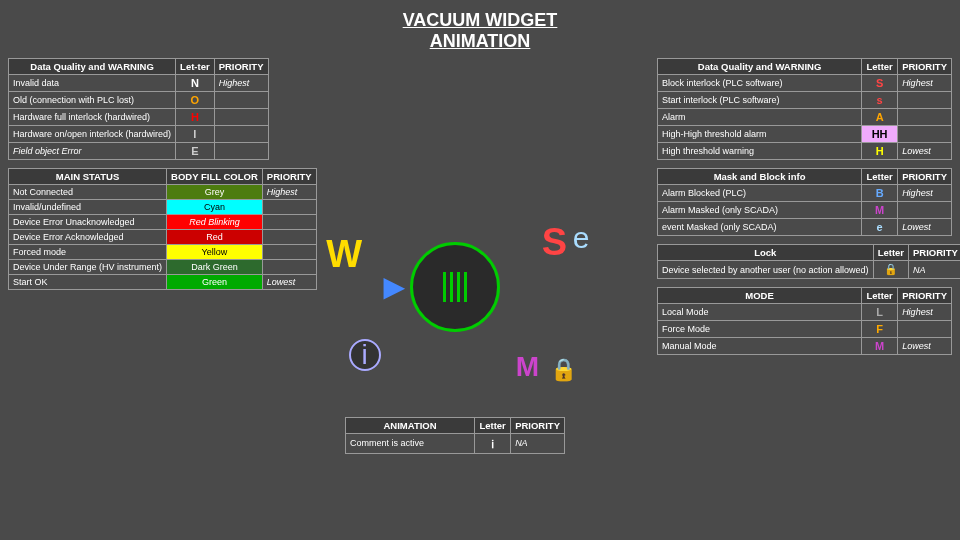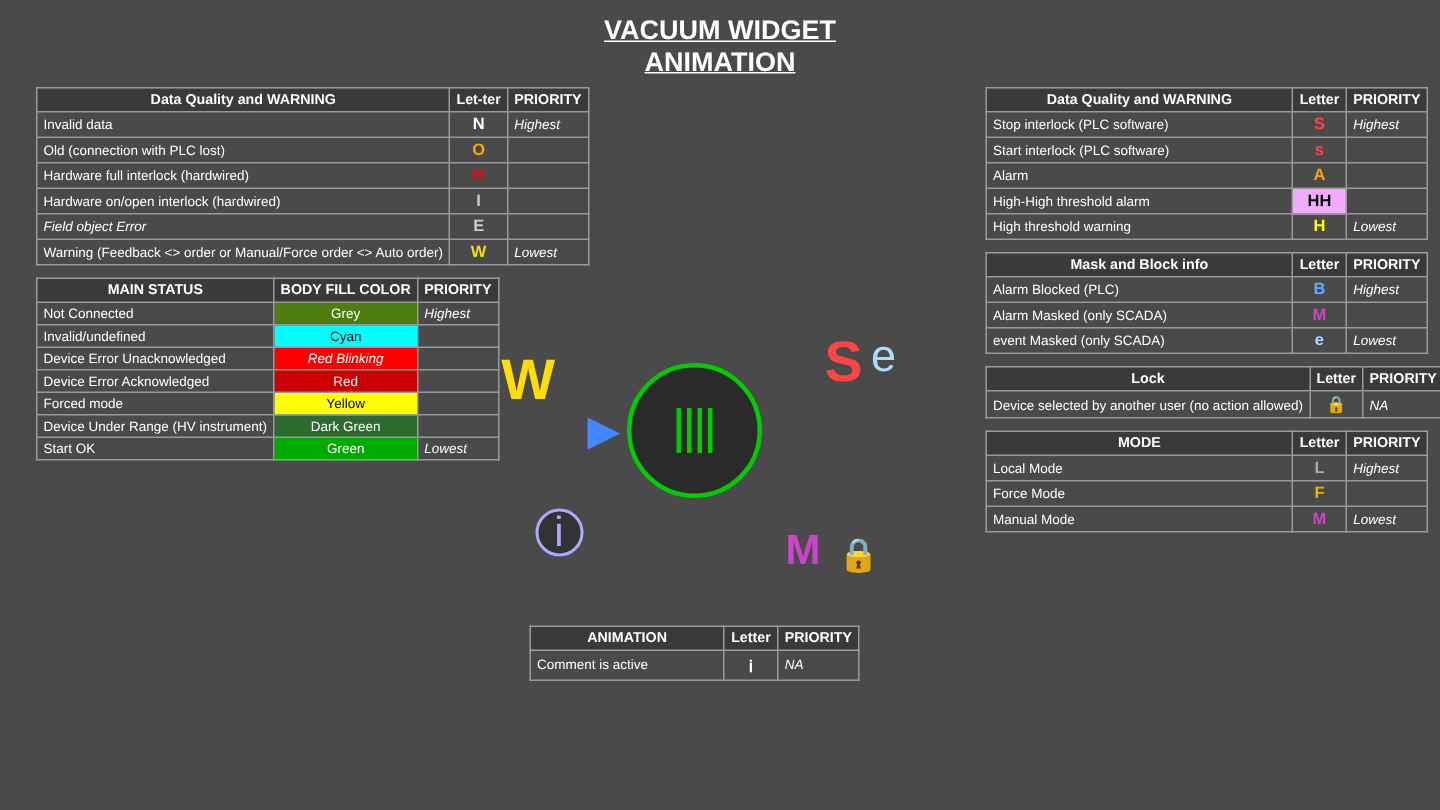--- a/index.html
+++ b/index.html
@@ -16,21 +16,21 @@
       padding: 10px 0 6px;
       font-size: 18px;
       font-weight: bold;
       text-decoration: underline;
       color: #fff;
     }
     .main-layout {
       display: flex;
       flex-direction: row;
       gap: 22px;
-      padding: 0 8px 4px 24px;
+      padding: 0 8px 4px 8px;
       height: calc(540px - 62px);
     }
     
     table {
       border-collapse: collapse;
       font-size: 9.5px;
       color: #fff;
       width: 100%;
     }
     th, td {
@@ -233,25 +233,20 @@
           <tr>
             <td style="font-size: 9px;">Hardware on/open interlock (hardwired)</td>
             <td class="letter-cell letter-I">I</td>
             <td class="priority-italic"></td>
           </tr>
           <tr>
             <td style="font-size: 9px; font-style: italic;">Field object Error</td>
             <td class="letter-cell letter-E">E</td>
             <td class="priority-italic"></td>
           </tr>
-          <tr>
-            <td style="font-size: 9px;">Warning (Feedback &lt;&gt; order or Manual/Force order &lt;&gt; Auto order)</td>
-            <td class="letter-cell letter-W">W</td>
-            <td class="priority-italic">Lowest</td>
-          </tr>
         </tbody>
     </table>
 
     <table style="margin-top:4px;">
       <thead>
         <tr>
           <th>MAIN STATUS</th>
           <th style="width:70px;">BODY FILL COLOR</th>
           <th style="width:48px;">PRIORITY</th>
         </tr>
@@ -348,21 +343,21 @@
     <table>
       <thead>
         <tr>
           <th>Data Quality and WARNING</th>
           <th style="width:36px;">Letter</th>
           <th style="width:52px;">PRIORITY</th>
         </tr>
       </thead>
       <tbody id="right-table1-body">
           <tr>
-            <td style="font-size: 9px;">Stop interlock (PLC software)</td>
+            <td style="font-size: 9px;">Block interlock (PLC software)</td>
             <td class="letter-cell letter-S2">S</td>
             <td class="priority-italic">Highest</td>
           </tr>
           <tr>
             <td style="font-size: 9px;">Start interlock (PLC software)</td>
             <td class="letter-cell letter-S2">s</td>
             <td class="priority-italic"></td>
           </tr>
           <tr>
             <td style="font-size: 9px;">Alarm</td>

